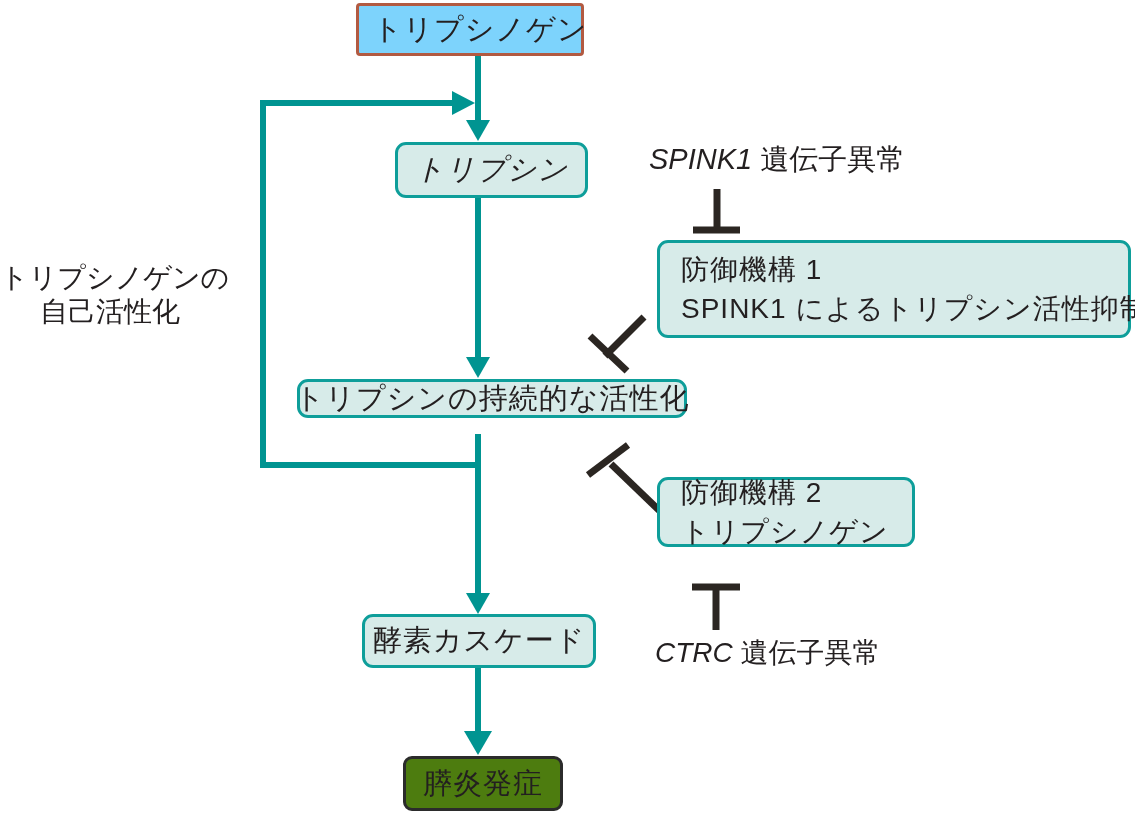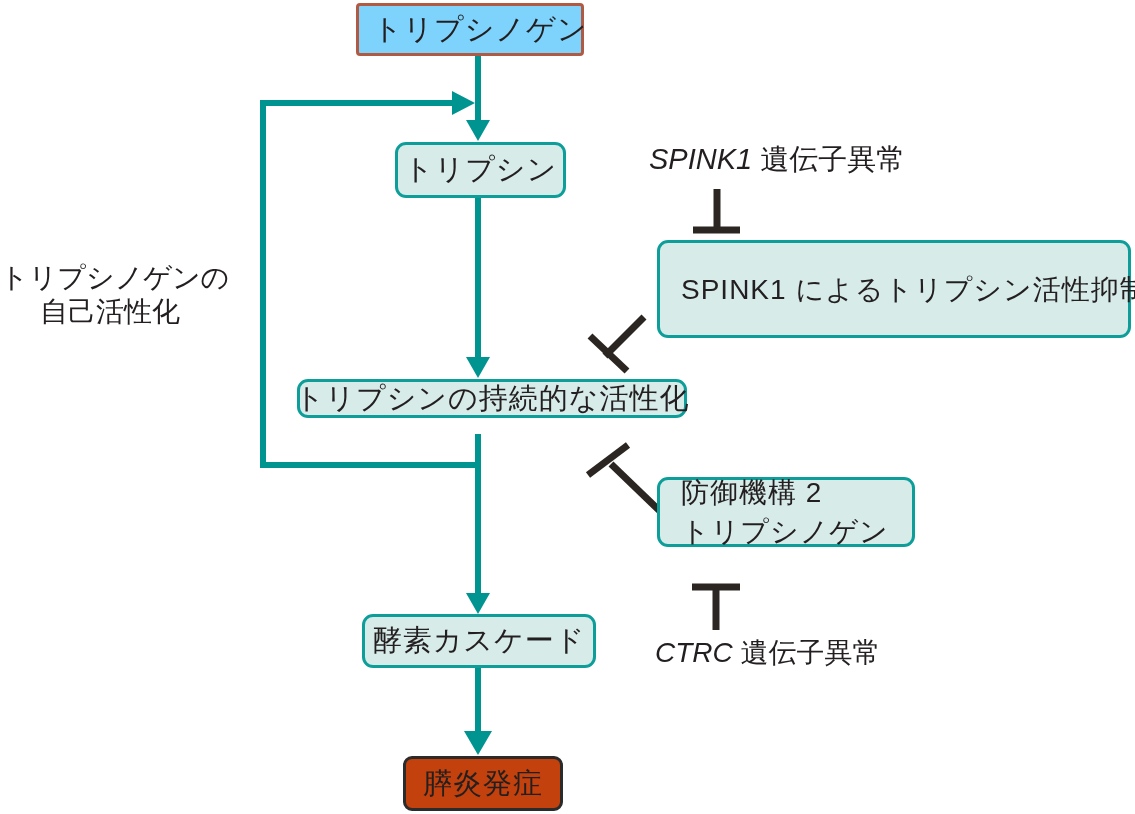--- a/index.html
+++ b/index.html
@@ -25,21 +25,21 @@
     border:3px solid #0e9e9a;
     border-radius:11px;
   }
   .pink-box{
     background:#7dd3fc;
     border:3px solid #b25a41;
     border-radius:4px;
     padding-left:20px;
   }
   .white-box{
-    background:#c2410c;
+    background:#4d7c0f;
     border:3px solid #2b2b2b;
     border-radius:9px;
   }
   .multiline{
     flex-direction:column;
     align-items:flex-start;
     justify-content:center;
     padding-left:21px;
     font-size:28px;
     line-height:39px;
@@ -85,29 +85,30 @@
     <line x1="588" y1="475" x2="628" y2="445" stroke-width="7" stroke="#2b2622"></line>
 
     <line x1="692" y1="587" x2="740" y2="587" stroke-width="7" stroke="#2b2622"></line>
     <line x1="716" y1="587" x2="716" y2="630" stroke-width="7" stroke="#2b2622"></line>
   </svg>
 
   <div class="box pink-box" style="left:356px;top:3px;width:228px;height:53px;">
     <span>トリプシノゲン</span>
   </div>
 
-  <div class="box teal-box" style="left:395px;top:142px;width:171px;height:56px;">
+  <div class="box teal-box" style="left:395px;top:142px;width:193px;height:56px;font-style:italic;">
     <span>トリプシン</span>
   </div>
 
   <div class="box teal-box" style="left:297px;top:379px;width:390px;height:39px;">
     <span>トリプシンの持続的な活性化</span>
   </div>
 
   <div class="box teal-box multiline" style="left:657px;top:240px;width:474px;height:98px;">
+    <span>防御機構 1</span>
     <span>SPINK1 によるトリプシン活性抑制</span>
   </div>
 
   <div class="box teal-box multiline" style="left:657px;top:477px;width:258px;height:70px;">
     <span>防御機構 2</span>
     <span>トリプシノゲン</span>
   </div>
 
   <div class="box teal-box" style="left:362px;top:614px;width:234px;height:54px;">
     <span>酵素カスケード</span>

